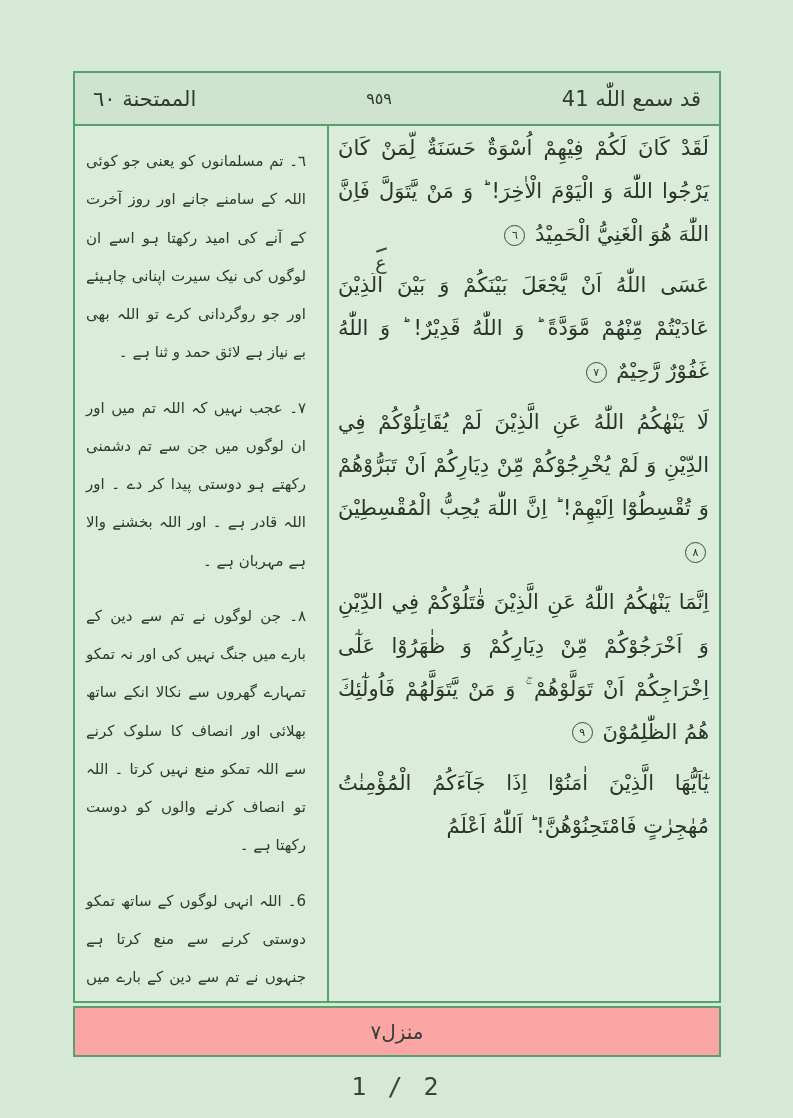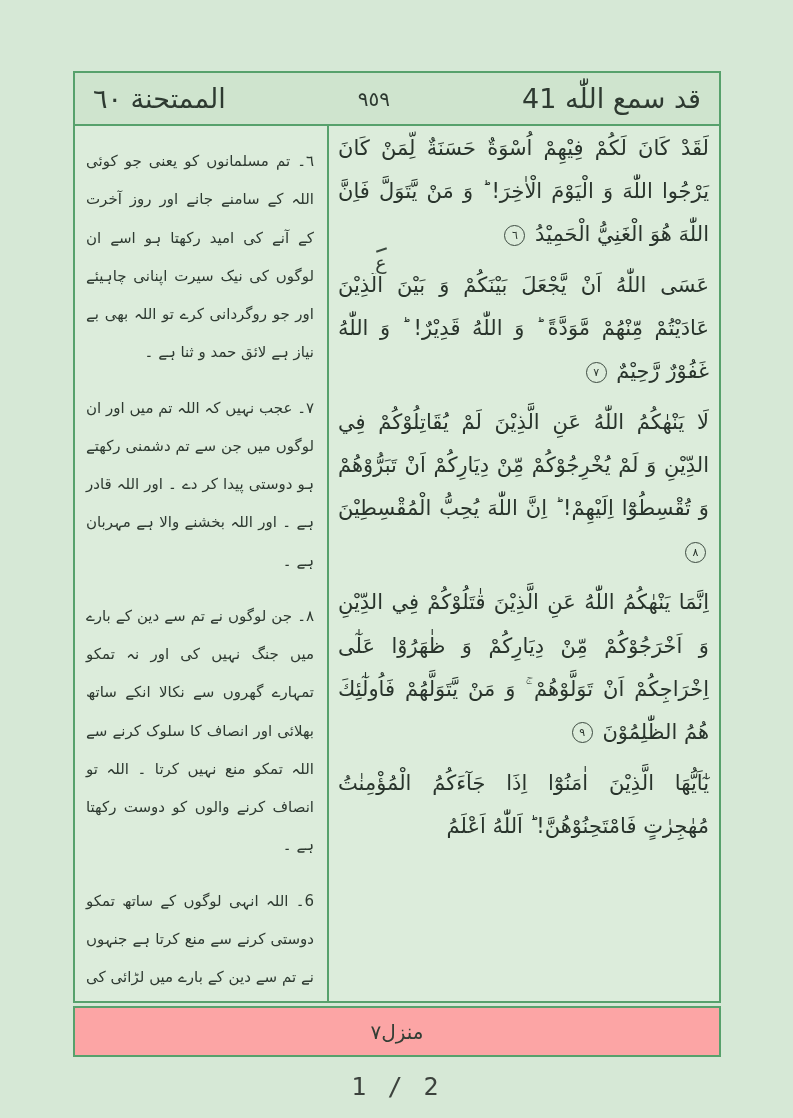--- a/index.html
+++ b/index.html
@@ -18,22 +18,22 @@
   }
   .page-header{
     height:53px;box-sizing:border-box;
     border-bottom:2px solid #57a16c;
     background:#cfe4ce;
     display:flex;align-items:center;justify-content:space-between;
     direction:rtl;
     padding:0 18px;
     color:#2e3a31;
   }
-  .hdr-juz,.hdr-surah{font-size:27px;text-align:center;}
-  .hdr-num{font-size:20px;}
+  .hdr-juz,.hdr-surah{font-size:21px;text-align:center;}
+  .hdr-num{font-size:16px;}
   .page-body{
     position:absolute;top:53px;bottom:0;left:0;right:0;
     display:flex;direction:rtl;overflow:hidden;
   }
   .arabic-col{
     width:392px;box-sizing:border-box;
     border-left:2px solid #57a16c;
     padding:1px 10px 6px 9px;
     direction:rtl;
     font-size:21px;line-height:2.05;
@@ -50,21 +50,21 @@
     color:#29342c;background:transparent;
   }
   .urdu-col{
     flex:1;box-sizing:border-box;
     padding:16px 13px 6px 11px;
     direction:rtl;
     font-size:15px;line-height:2.55;
     color:#2e3a31;
     text-align:justify;
   }
-  .u-para{margin:0 0 17px 0;}
+  .u-para{margin:0 8px 17px 0;}
   .ruku{
     position:absolute;left:292px;top:176px;width:28px;
     text-align:center;color:#333e35;
     background:#dcecdb;
     line-height:1.05;
   }
   .ruku-dash{
     width:11px;height:2px;background:#3c4a40;
     margin:0 auto 2px auto;transform:rotate(-18deg);
   }

